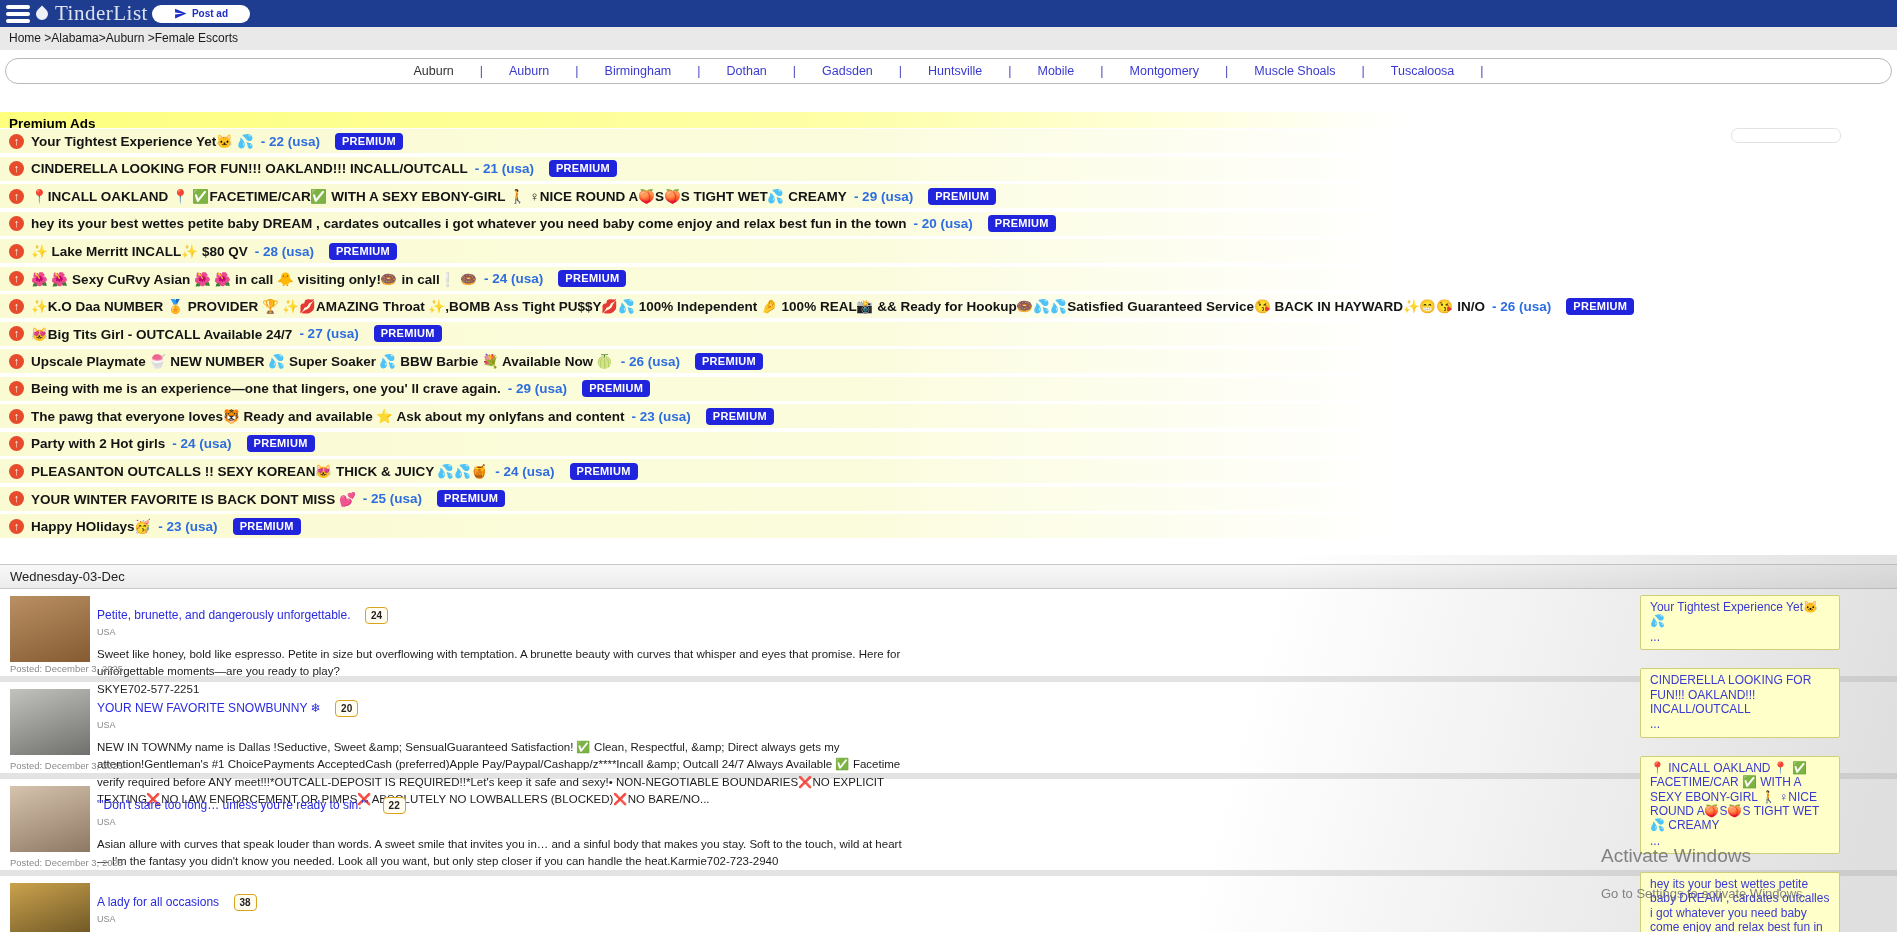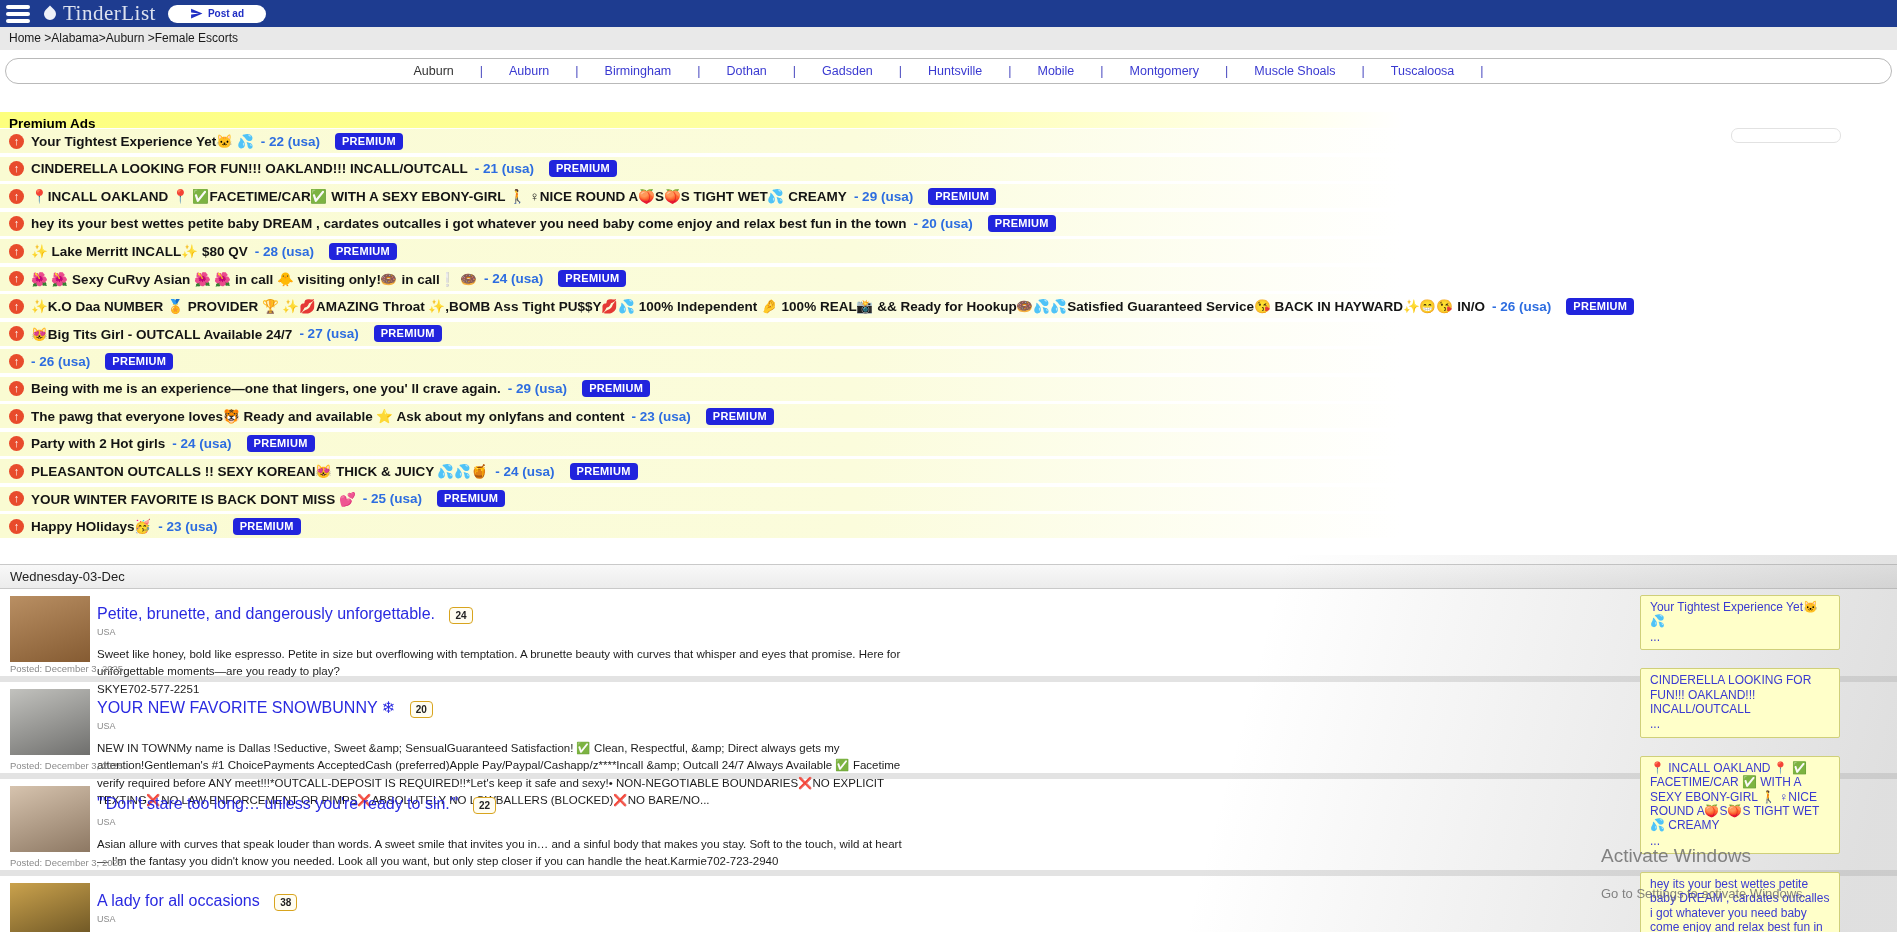--- a/index.html
+++ b/index.html
@@ -1,20 +1,20 @@
 <!DOCTYPE html>
 <html><head>
 <meta charset="utf-8">
 <style>
   html,body{margin:0;padding:0;background:#fff;}
   .page{position:relative;width:1897px;height:932px;overflow:hidden;background:#fff;
         font-family:"Liberation Sans",sans-serif;color:#111;}
 
   
-  .topbar{display:flex;align-items:center;height:27px;background:#1e3c90;padding:0 6px;gap:12px;}
+  .topbar{display:flex;align-items:center;height:27px;background:#1e3c90;padding:0 6px;gap:4px;}
   .hamburger{display:flex;flex-direction:column;justify-content:center;gap:3px;width:26px;height:22px;cursor:pointer;}
   .hamburger .bar{height:4px;width:24px;background:#fff;border-radius:2px;}
   .brand{display:flex;align-items:center;gap:3px;font-family:"Liberation Serif",serif;
          font-size:21px;color:#dde2ef;letter-spacing:.5px;cursor:pointer;}
   .flame{display:inline-block;width:12px;height:12px;background:#eef1f8;border-radius:0 60% 60% 60%;
          transform:rotate(45deg);margin-right:4px;}
   .postad{display:flex;align-items:center;gap:5px;background:#fff;border-radius:12px;
           padding:2px 22px 3px;font-size:10px;font-weight:bold;color:#1f2ec4;cursor:pointer;}
   .postad svg{width:13px;height:13px;fill:#1f2ec4;}
 
@@ -44,21 +44,21 @@
   .float-widget{position:absolute;top:16px;right:56px;width:108px;height:13px;background:#fff;
                 border:1px solid #e2e2e2;border-radius:7px;cursor:pointer;}
 
   
   .datebar{margin-top:26px;height:23px;line-height:23px;font-size:13px;color:#222;padding-left:10px;
            background:linear-gradient(#f8f8f8,#ececec);border-top:1px solid #c9c9c9;border-bottom:1px solid #c9c9c9;}
   .listings{position:relative;z-index:1;}
   .litem{position:relative;height:91px;padding:16px 0 0 97px;box-sizing:border-box;}
   .litem.first{height:87px;}
   .lthumb{position:absolute;left:10px;top:7px;width:80px;height:66px;background:#999;cursor:pointer;}
-  .ltitle{font-size:16px;color:#2a2ae0;text-decoration:none;cursor:pointer;}
+  .ltitle{font-size:12px;color:#2a2ae0;text-decoration:none;cursor:pointer;}
   .lage{display:inline-block;margin-left:10px;border:1.5px solid #d8a41e;border-radius:4px;
         padding:0 5px;font-size:10px;font-weight:bold;background:#fffdf2;color:#222;line-height:15px;}
   .lcountry{font-size:9px;color:#8a8a8a;margin-top:3px;}
   .ldesc{font-size:11.5px;color:#1c1c1c;line-height:1.5;margin-top:9px;max-width:810px;white-space:pre-line;}
   .lposted{position:absolute;left:10px;bottom:2px;font-size:9.5px;color:#8a8a8a;}
   .divider{height:6px;background:#e3e3e3;}
 
   
   .sidebar{position:absolute;top:595px;right:57px;width:200px;z-index:3;}
   .sbox{background:#ffffc9;border:1px solid #cfcf7a;border-radius:2px;padding:4px 9px 5px;
@@ -166,20 +166,21 @@
       <span class="badge">PREMIUM</span>
     </div>
     <div class="prow">
       <span class="up"></span>
       <span>😻Big Tits Girl - OUTCALL Available 24/7</span>
       <span class="meta">- 27 (usa)</span>
       <span class="badge">PREMIUM</span>
     </div>
     <div class="prow">
       <span class="up"></span>
+      <span>Upscale Playmate 🍧 NEW NUMBER 💦 Super Soaker 💦 BBW Barbie 💐 Available Now 🍈</span>
       <span class="meta">- 26 (usa)</span>
       <span class="badge">PREMIUM</span>
     </div>
     <div class="prow">
       <span class="up"></span>
       <span>Being with me is an experience—one that lingers, one you' ll crave again.</span>
       <span class="meta">- 29 (usa)</span>
       <span class="badge">PREMIUM</span>
     </div>
     <div class="prow">

